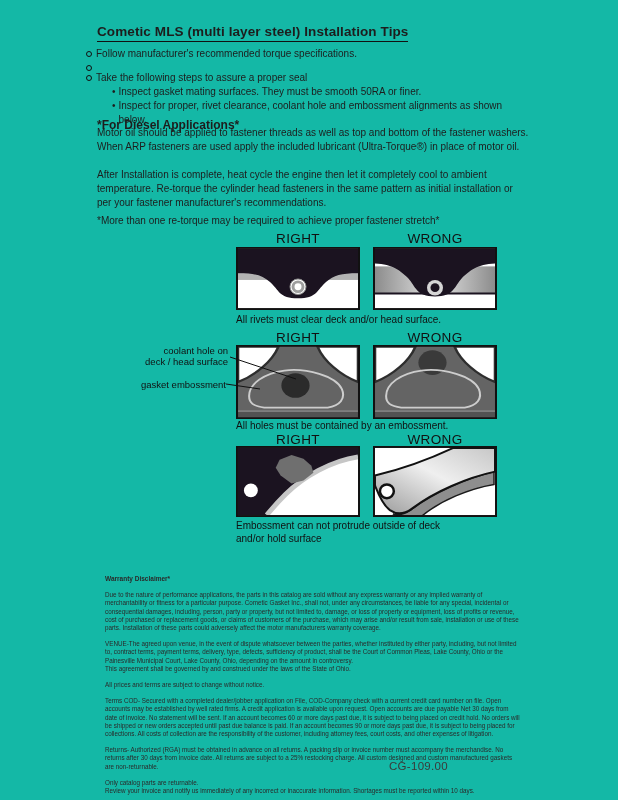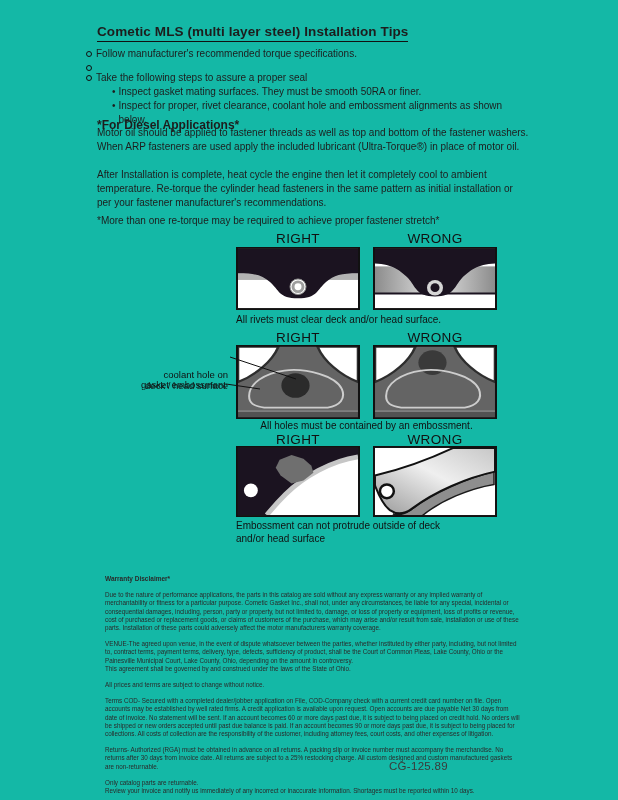--- a/index.html
+++ b/index.html
@@ -100,21 +100,21 @@
       <circle cx="62" cy="42" r="8" fill="#d6d6d6"></circle>
       <circle cx="62" cy="42" r="4.5" fill="#1b1320"></circle>
       <rect x="1" y="1" width="122" height="63" fill="none" stroke="#111111" stroke-width="2"></rect>
     </svg>
   </div>
   <div class="cap" style="left:236px;top:314px;">All rivets must clear deck and/or head surface.</div>
 
   <div class="dg-label" style="left:236px;top:330px;">RIGHT</div>
   <div class="dg-label" style="left:373px;top:330px;">WRONG</div>
 
-  <div class="r2-lab" style="left:110px;top:345px;width:118px;margin-top:24px;">
+  <div class="r2-lab" style="left:110px;top:345px;width:118px;">
     <div>coolant hole on</div>
     <div>deck / head surface</div>
   </div>
   <div class="r2-lab" style="left:100px;top:379px;width:126px;">gasket embossment</div>
 
   <div class="dg-box" style="left:236px;top:345px;height:74px;">
     <svg viewBox="0 0 123 84" preserveAspectRatio="none">
       <rect x="1" y="1" width="121" height="82" fill="#646464"></rect>
       <path d="M2,2 L42,2 C36,18 20,34 2,42 Z" fill="#ffffff" stroke="#2e2e2e" stroke-width="2.5"></path>
       <path d="M121,2 L81,2 C87,18 103,34 121,42 Z" fill="#ffffff" stroke="#2e2e2e" stroke-width="2.5"></path>
@@ -136,21 +136,21 @@
       <path d="M13,58 C13,44 28,32 48,29 C70,26 99,35 105,50 C109,61 103,69 91,71 L28,71 C17,69 13,66 13,58 Z" fill="none" stroke="#cdcdcd" stroke-width="2"></path>
       <rect x="1" y="1" width="121" height="82" fill="none" stroke="#111111" stroke-width="2"></rect>
     </svg>
   </div>
 
   <svg class="leader">
     <line x1="118" y1="24" x2="184" y2="46" stroke="#111111" stroke-width="1"></line>
     <line x1="114" y1="51" x2="148" y2="56" stroke="#111111" stroke-width="1"></line>
   </svg>
 
-  <div class="cap" style="left:236px;top:420px;width:261px;text-align:center;">All holes must be contained by an embossment.</div>
+  <div class="cap" style="left:236px;top:420px;width:261px;text-align:left;">All holes must be contained by an embossment.</div>
 
   <div class="dg-label" style="left:236px;top:432px;">RIGHT</div>
   <div class="dg-label" style="left:373px;top:432px;">WRONG</div>
 
   <div class="dg-box" style="left:236px;top:446px;height:71px;">
     <svg viewBox="0 0 125 72" preserveAspectRatio="none">
       <rect x="1" y="1" width="123" height="70" fill="#ffffff"></rect>
       <path d="M2,2 H123 V11 C96,15 68,31 50,49 C42,57 36,64 31,70 L2,70 Z" fill="#1b1320"></path>
       <path d="M31,70 C36,64 42,57 50,49 C68,31 96,15 123,11" fill="none" stroke="#c6c6c6" stroke-width="5"></path>
       <path d="M44,14 L56,9 L68,13 L76,20 L78,27 L68,35 L56,38 L45,30 L40,22 Z" fill="#6f6f6f"></path>
@@ -169,30 +169,30 @@
       </defs>
       <rect x="1" y="1" width="123" height="70" fill="#ffffff"></rect>
       <path d="M122,26 C94,33 60,48 38,65 C32,69 26,71 20,69 L30,72 L48,72 C68,55 98,43 122,39 Z" fill="#8e8e8e" stroke="#1a1a1a" stroke-width="1.5"></path>
       <path d="M2,30 C36,22 64,10 81,2 L123,2 V26 C95,32 62,46 40,63 C32,69 24,70 17,65 C9,59 4,45 2,40 Z" fill="url(#gr3w)" stroke="#111111" stroke-width="2"></path>
       <circle cx="14" cy="46" r="7" fill="#ffffff" stroke="#111111" stroke-width="2.5"></circle>
       <rect x="1" y="1" width="123" height="70" fill="none" stroke="#111111" stroke-width="2"></rect>
     </svg>
   </div>
   <div class="cap" style="left:236px;top:520px;width:280px;">
     <div>Embossment can not protrude outside of deck</div>
-    <div>and/or head surface</div>
+    <div>and/or hold surface</div>
   </div>
 
   <div class="disc">
     <h4>Warranty Disclaimer*</h4>
     <p class="dp">Due to the nature of performance applications, the parts in this catalog are sold without any express warranty or any implied warranty of merchantability or fitness for a particular purpose.  Cometic Gasket Inc., shall not, under any circumstances, be liable for any special, incidental or consequential damages, including, person, party or property, but not limited to, damage, or loss of property or equipment, loss of profits or revenue, cost of purchased or replacement goods, or claims of customers of the purchase, which may arise and/or result from sale, installation or use of these parts.  Installation of these parts could adversely affect the motor manufacturers warranty coverage.</p>
     <p class="dp tight">VENUE-The agreed upon venue, in the event of dispute whatsoever between the parties, whether instituted by either party, including, but not limited to, contract terms, payment terms, delivery, type, defects, sufficiency of product, shall be the Court of Common Pleas, Lake County, Ohio or the Painesville Municipal Court, Lake County, Ohio, depending on the amount in controversy.</p>
     <p class="dp">This agreement shall be governed by and construed under the laws of the State of Ohio.</p>
     <p class="dp">All prices and terms are subject to change without notice.</p>
     <p class="dp">Terms COD- Secured with a completed dealer/jobber application on File, COD-Company check with a current credit card number on file.  Open accounts may be established by well rated firms.  A credit application is available upon request.  Open accounts are due payable Net 30 days from date of invoice.  No statement will be sent.  If an account becomes 60 or more days past due, it is subject to being placed on credit hold.  No orders will be shipped or new orders accepted until past due balance is paid.  If an account becomes 90 or more days past due, it is subject to being placed for collections.  All costs of collection are the responsibility of the customer, including attorney fees, court costs, and other expenses of litigation.</p>
     <p class="dp">Returns- Authorized (RGA) must be obtained in advance on all returns.  A packing slip or invoice number must accompany the merchandise.  No returns after 30 days from invoice date.  All returns are subject to a 25% restocking charge.  All custom designed and custom manufactured gaskets are non-returnable.</p>
     <p class="dp tight">Only catalog parts are returnable.</p>
     <p class="dp tight">Review your invoice and notify us immediately of any incorrect or inaccurate information.  Shortages must be reported within 10 days.</p>
   </div>
 
-  <div class="pagenum">CG-125.89</div>
+  <div class="pagenum">CG-109.00</div>
 
 </div>
 
 </body></html>

